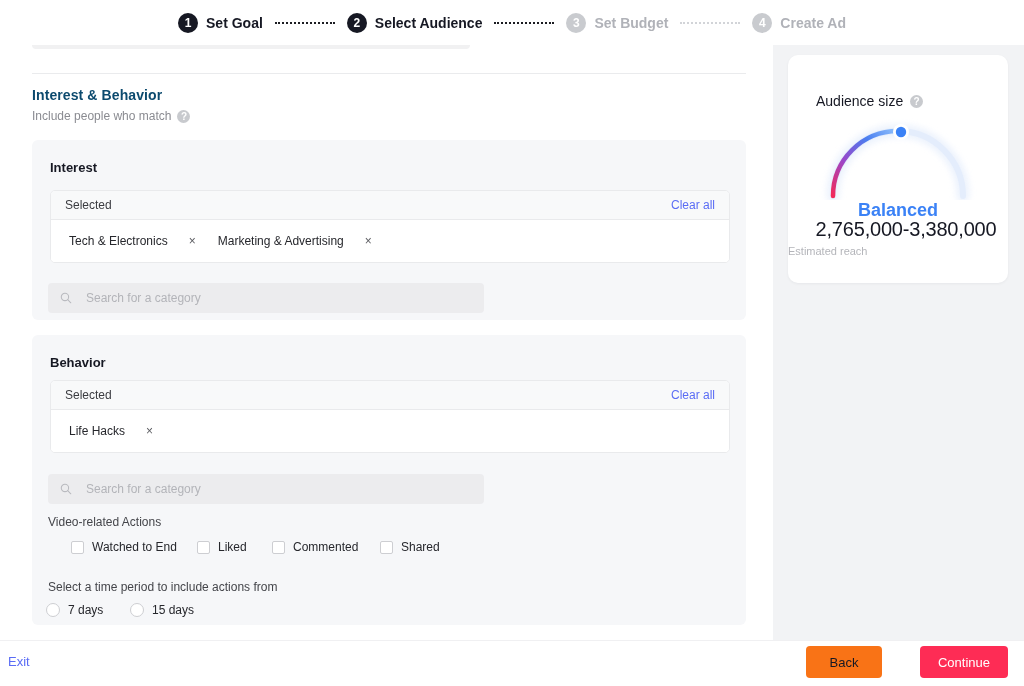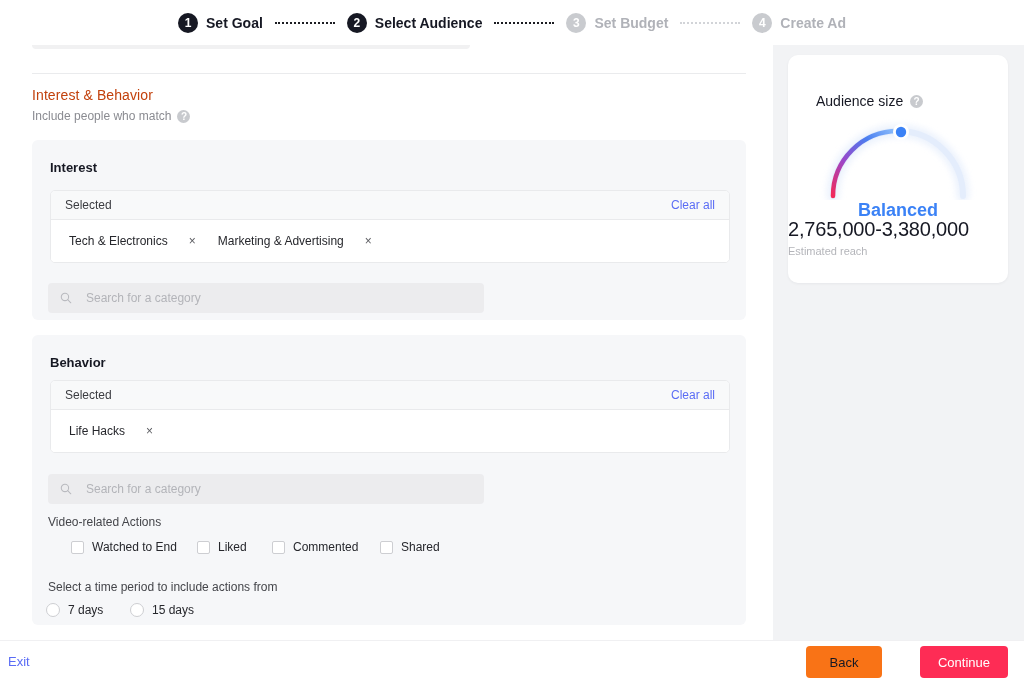--- a/index.html
+++ b/index.html
@@ -54,21 +54,21 @@
     width: 438px; height: 14px; border-radius: 4px; background: #f1f1f2;
   }
   .section-divider {
     position: absolute; top: 28px; left: 32px; width: 714px; height: 1px;
     background: #eaebed;
   }
 
   
   .sec-title {
     position: absolute; top: 42px; left: 32px;
-    font-size: 14px; font-weight: 400; color: #c2410c; letter-spacing: .1px;
+    font-size: 14px; font-weight: 700; color: #0c4a6e; letter-spacing: .1px;
   }
   .sec-sub {
     position: absolute; top: 64px; left: 32px;
     display: flex; align-items: center; gap: 6px;
     font-size: 12px; color: #8a8b91;
   }
   .help-icon {
     width: 13px; height: 13px; border-radius: 50%;
     background: #c8cace; color: #ffffff;
     font-size: 10px; font-weight: 700; line-height: 13px; text-align: center;
@@ -151,21 +151,21 @@
     position: absolute; top: 38px; left: 28px;
     display: flex; align-items: center; gap: 7px;
     font-size: 14px; font-weight: 400; color: #161823;
   }
   .gauge-wrap { position: absolute; top: 63px; left: 31px; width: 158px; height: 82px; }
   .aud-status {
     position: absolute; top: 145px; left: 0; width: 220px; text-align: center;
     font-size: 18px; font-weight: 700; color: #3b82f6;
   }
   .aud-value {
-    position: absolute; top: 163px; left: 0; width: 220px; text-align: left;
+    position: absolute; top: 163px; left: 8px; width: 220px; text-align: center;
     font-size: 20px; font-weight: 400; color: #161823; letter-spacing: -.2px;
   }
   .aud-caption {
     position: absolute; top: 190px; left: 0; width: 220px; text-align: left;
     font-size: 11px; color: #b4b5ba;
   }
 
   
   .footer {
     position: absolute; top: 640px; left: 0; width: 1024px; height: 46px;

